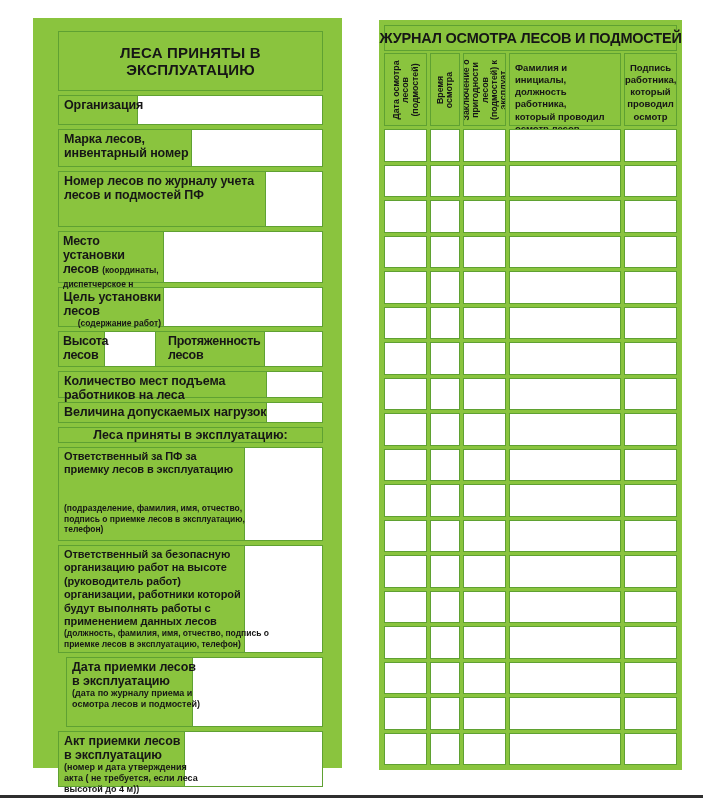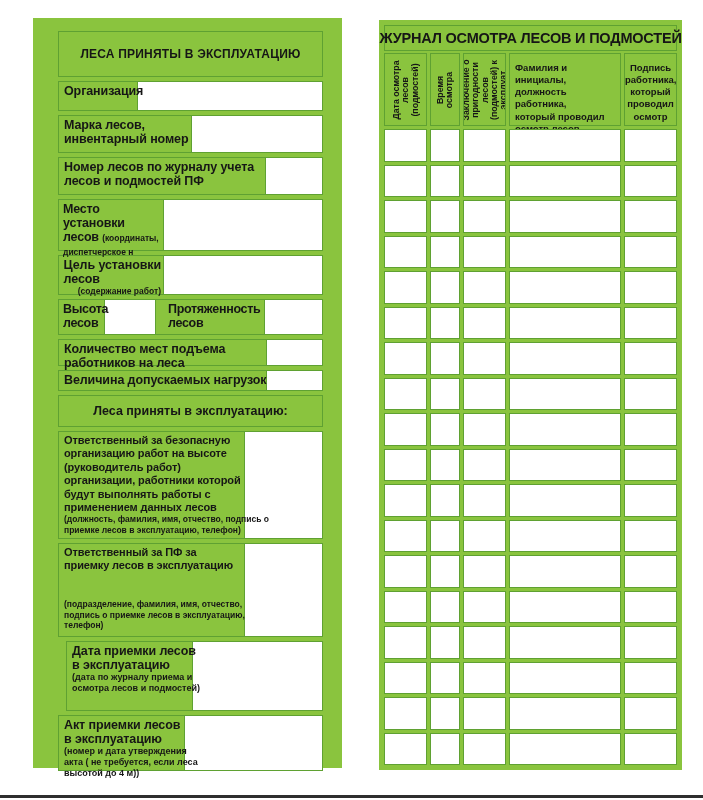--- a/index.html
+++ b/index.html
@@ -13,23 +13,23 @@
   body{
     position:relative;background:#ffffff;overflow:hidden;
     font-family:"Liberation Sans",sans-serif;font-weight:700;color:var(--ink);
   }
   .pre{white-space:pre-line;}
 
   
   .panel{position:absolute;background:var(--green);}
   .panel.left{left:33px;top:18px;width:309px;height:750px;padding:13px 19px 0 25px;}
   .cell-title{
-    height:46px;border:1px solid var(--grid);
+    height:60px;border:1px solid var(--grid);
     display:flex;align-items:center;justify-content:center;
-    font-size:12px;letter-spacing:.2px;text-align:center;
+    font-size:15px;letter-spacing:.2px;text-align:center;
   }
   .frow{
     position:relative;border:1px solid var(--grid);margin-top:4px;background:var(--green);
   }
   .lbl{
     position:relative;z-index:1;height:100%;
     padding:2px 2px 2px 5px;font-size:12.5px;line-height:1.12;letter-spacing:-.1px;
   }
   .lbl.stack{display:flex;flex-direction:column;}
   .lbl .sub{font-size:8.5px;line-height:1.2;letter-spacing:0;}
@@ -37,31 +37,31 @@
   .sub-inline{font-size:8.5px;letter-spacing:0;}
   .lbl.small-main{font-size:11px;line-height:1.22;}
   .lbl .sub.mid{font-size:9px;}
   .input{
     position:absolute;top:0;bottom:0;right:0;background:#ffffff;
     border-left:1px solid var(--grid);z-index:0;
   }
   
   .r-org {height:30px;} .r-org  .input{left:78px;}
   .r-mark{height:38px;} .r-mark .input{left:132px;}
-  .r-num {height:38px;} .r-num  .input{left:206px;}
+  .r-num {height:56px;} .r-num  .input{left:206px;}
   .r-place{height:52px;} .r-place .input{left:104px;} .r-place .lbl{width:104px;padding-left:4px;letter-spacing:-.2px;}
   .r-goal{height:40px;} .r-goal .input{left:104px;} .r-goal .lbl{width:104px;padding-left:4px;align-items:flex-end;}
   .r-dim {height:36px;}
   .r-dim .lbl.a{position:absolute;left:0;top:0;width:46px;padding-left:4px;letter-spacing:-.3px;}
   .r-dim .lbl.b{position:absolute;left:109px;top:0;width:100px;padding-left:0;letter-spacing:-.3px;}
   .r-dim .input.a{left:45px;width:52px;right:auto;border-right:1px solid var(--grid);}
   .r-dim .input.b{left:205px;}
   .r-cnt {height:27px;} .r-cnt .input{left:207px;}
   .r-load{height:21px;} .r-load .input{left:207px;}
-  .r-sec {height:32px;display:flex;align-items:center;justify-content:center;font-size:12.5px;}
+  .r-sec {height:16px;display:flex;align-items:center;justify-content:center;font-size:12.5px;}
   .r-resp1{height:108px;} .r-resp1 .input{left:185px;}
   .r-resp2{height:94px;}  .r-resp2 .input{left:185px;}
   .r-date{height:70px;margin-left:8px;}   .r-date  .input{left:125px;}
   .r-act {height:56px;}   .r-act   .input{left:125px;}
 
   
   .panel.right{left:379px;top:20px;width:303px;height:750px;padding:5px;display:flex;flex-direction:column;}
   .j-title{
     height:26px;border:1px solid var(--grid);
     display:flex;align-items:center;justify-content:center;
@@ -137,43 +137,43 @@
       <div class="lbl pre">Количество мест подъема
 работников на леса</div>
     </div>
 
     <div class="frow r-load">
       <div class="input"></div>
       <div class="lbl pre">Величина допускаемых нагрузок</div>
     </div>
 
     <div class="frow r-sec">Леса приняты в эксплуатацию:</div>
+
+    <div class="frow r-resp2">
+      <div class="input"></div>
+      <div class="lbl stack small-main">
+          <span class="pre">Ответственный за ПФ за
+приемку лесов в эксплуатацию</span>
+          <span class="sub gap-bottom pre">(подразделение, фамилия, имя, отчество,
+подпись о приемке лесов в эксплуатацию,
+телефон)</span>
+        </div>
+    </div>
 
     <div class="frow r-resp1">
       <div class="input"></div>
       <div class="lbl stack small-main">
           <span class="pre">Ответственный за безопасную
 организацию работ на высоте
 (руководитель работ)
 организации, работники которой
 будут выполнять работы с
 применением данных лесов</span>
           <span class="sub gap-bottom pre">(должность, фамилия, имя, отчество, подпись о
 приемке лесов в эксплуатацию, телефон)</span>
-        </div>
-    </div>
-
-    <div class="frow r-resp2">
-      <div class="input"></div>
-      <div class="lbl stack small-main">
-          <span class="pre">Ответственный за ПФ за
-приемку лесов в эксплуатацию</span>
-          <span class="sub gap-bottom pre">(подразделение, фамилия, имя, отчество,
-подпись о приемке лесов в эксплуатацию,
-телефон)</span>
         </div>
     </div>
 
     <div class="frow r-date">
       <div class="input"></div>
       <div class="lbl stack">
           <span class="pre">Дата приемки лесов
 в эксплуатацию</span>
           <span class="sub mid pre">(дата по журналу приема и
 осмотра лесов и подмостей)</span>

